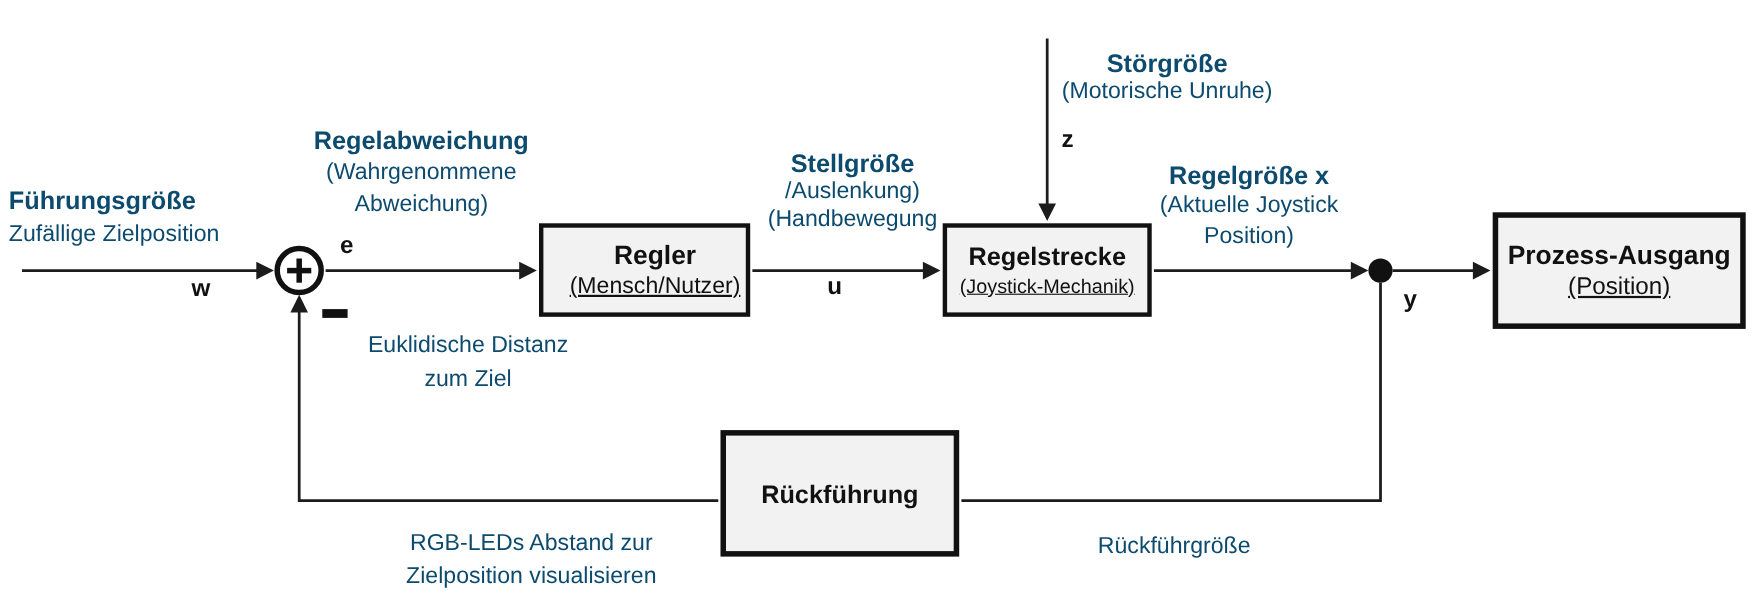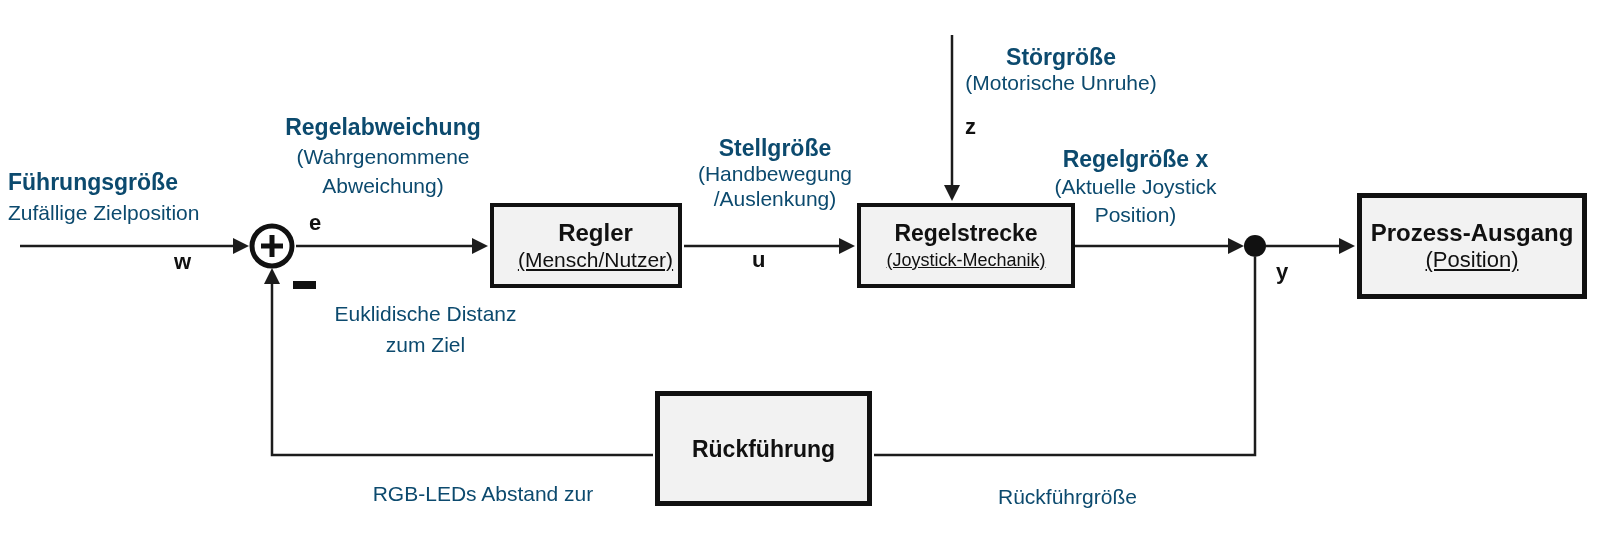--- a/index.html
+++ b/index.html
@@ -99,21 +99,21 @@
 
     <polyline points="653,455 272,455 272,282" fill="none" stroke="#1c1c1c" stroke-width="2.5"></polyline>
     <polygon points="272,268 264,284 280,284" fill="#1c1c1c"></polygon>
   </svg>
 
   <div class="block" style="left:490px; top:203px; width:192px; height:85px;padding-left:19px;">
     <div class="block-title">Regler</div>
     <div class="block-subtitle">(Mensch/Nutzer)</div>
   </div>
 
-  <div class="block" style="left:857px; top:203px; width:218px; height:85px;">
+  <div class="block" style="left:857px; top:203px; width:190px; height:85px;">
     <div class="block-title" style="font-size:23px;">Regelstrecke</div>
     <div class="block-subtitle" style="font-size:18px;">(Joystick-Mechanik)</div>
   </div>
 
   <div class="block thick" style="left:1357px; top:193px; width:230px; height:106px;">
     <div class="block-title">Prozess-Ausgang</div>
     <div class="block-subtitle" style="font-size:22px;">(Position)</div>
   </div>
 
   <div class="block thick" style="left:655px; top:391px; width:217px; height:115px;">
@@ -131,37 +131,38 @@
     <div>Abweichung)</div>
   </div>
 
   <div class="label centered" style="left:318px; top:298px; width:215px; line-height:31px;">
     <div>Euklidische Distanz</div>
     <div>zum Ziel</div>
   </div>
 
   <div class="label centered" style="left:685px; top:136px; width:180px; line-height:25px;">
     <div class="t-bold">Stellgröße</div>
+    <div>/Auslenkung)</div>
     <div>(Handbewegung</div>
-    <div>/Auslenkung)</div>
   </div>
 
   <div class="label centered" style="left:955px; top:44px; width:212px; line-height:26px;">
     <div class="t-bold">Störgröße</div>
     <div>(Motorische Unruhe)</div>
   </div>
 
   <div class="label centered" style="left:1038px; top:145px; width:195px; line-height:28px;">
     <div class="t-bold">Regelgröße x</div>
     <div>(Aktuelle Joystick</div>
     <div>Position)</div>
   </div>
 
   <div class="label centered" style="left:338px; top:479px; width:290px; line-height:30px;">
     <div>RGB-LEDs Abstand zur</div>
+    <div>Zielposition visualisieren</div>
   </div>
 
   <div class="label" style="left:998px; top:483px;">Rückführgröße</div>
 
   <div class="signal" style="left:174px; top:249px;">w</div>
   <div class="signal" style="left:309px; top:210px;">e</div>
   <div class="signal" style="left:752px; top:247px;">u</div>
   <div class="signal" style="left:965px; top:114px;">z</div>
   <div class="signal" style="left:1276px; top:259px;">y</div>
 

